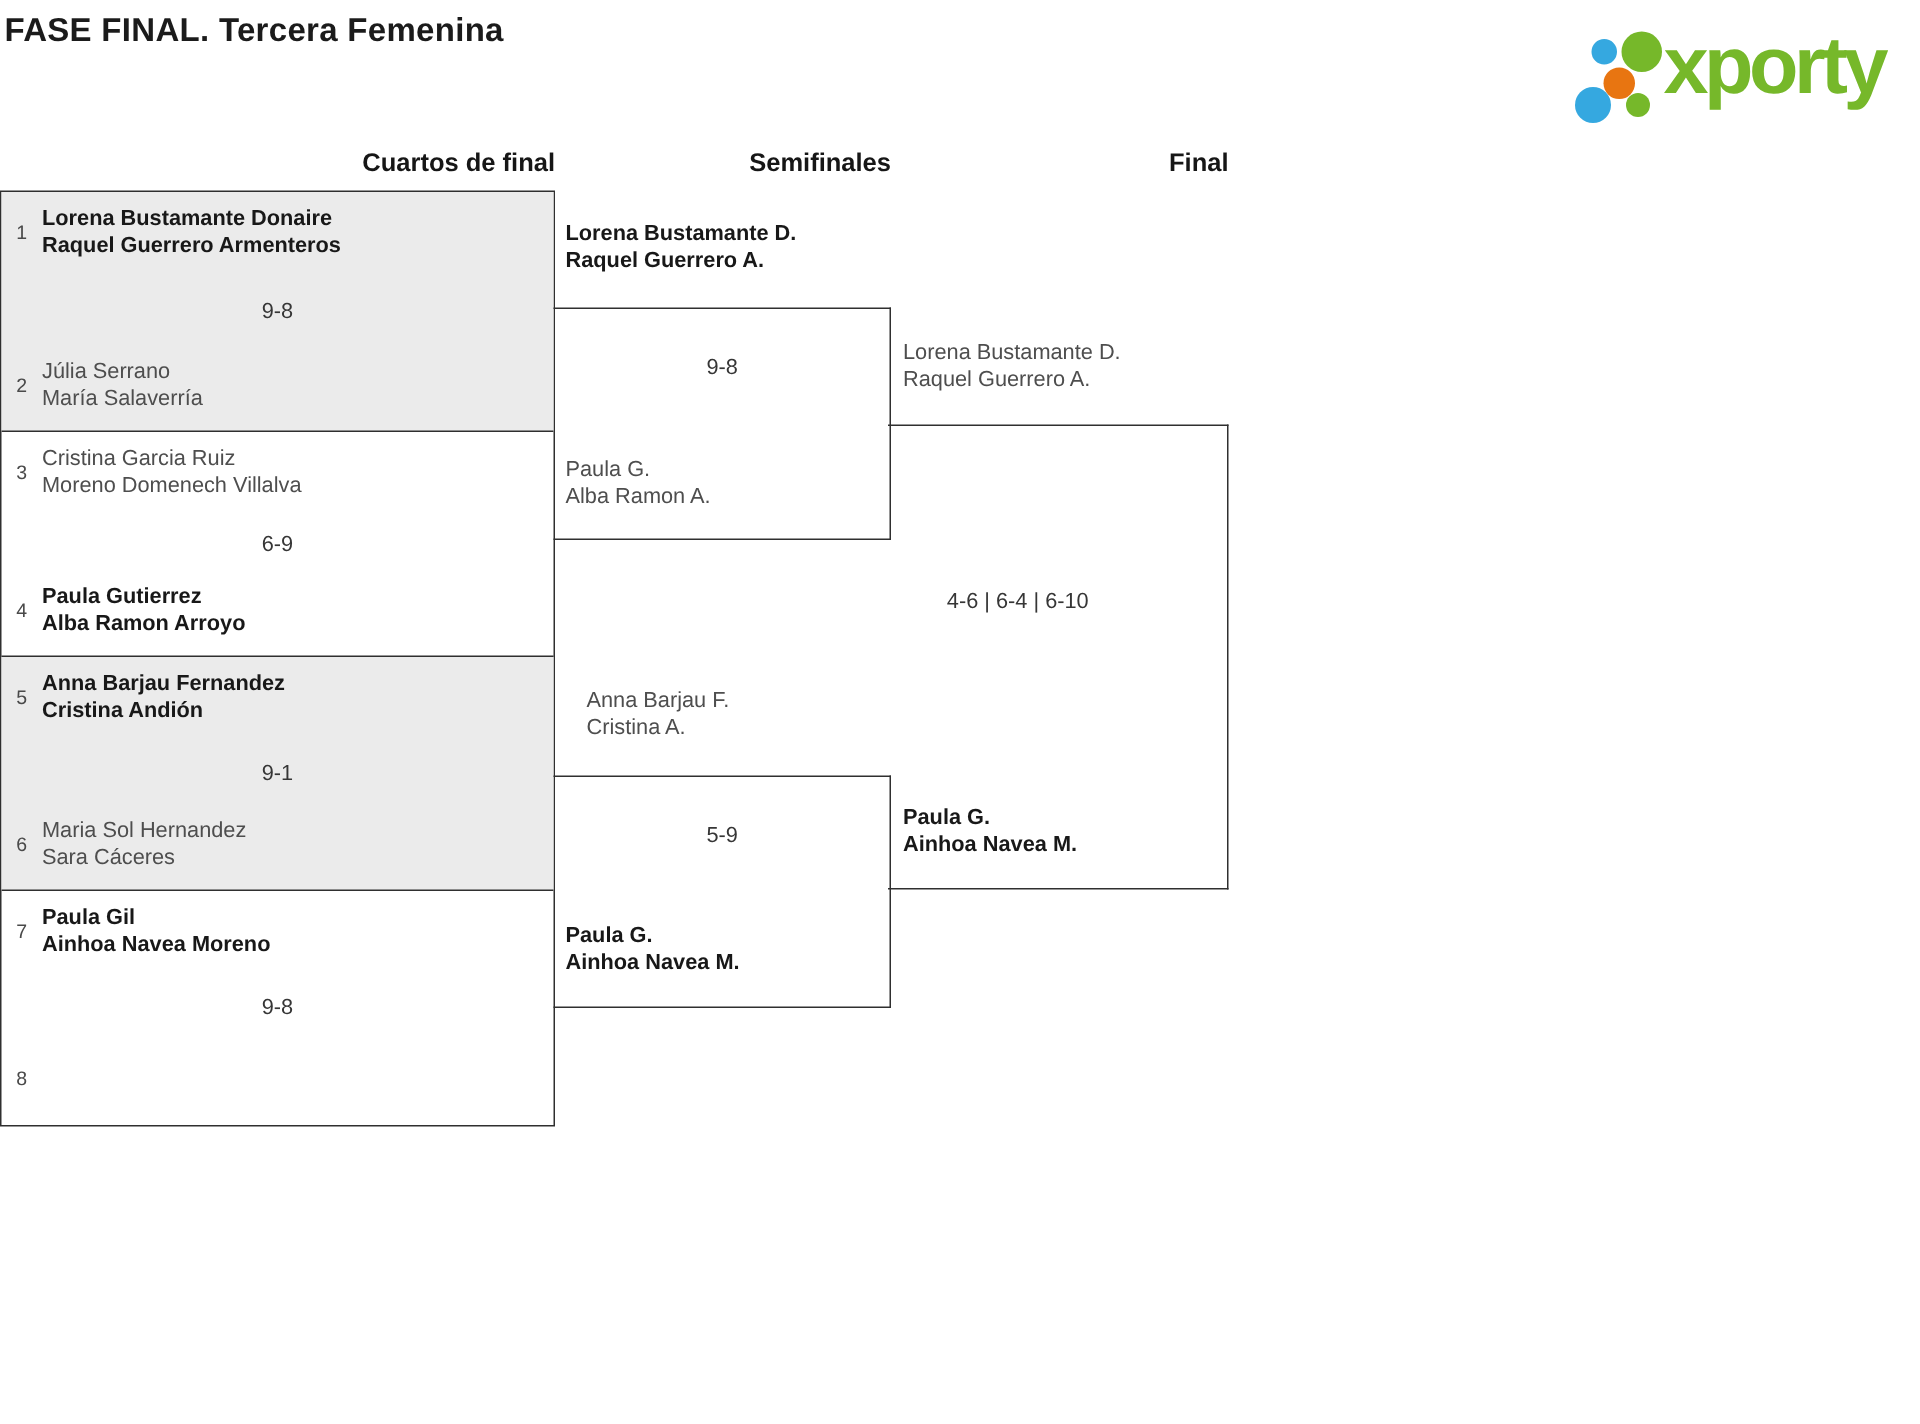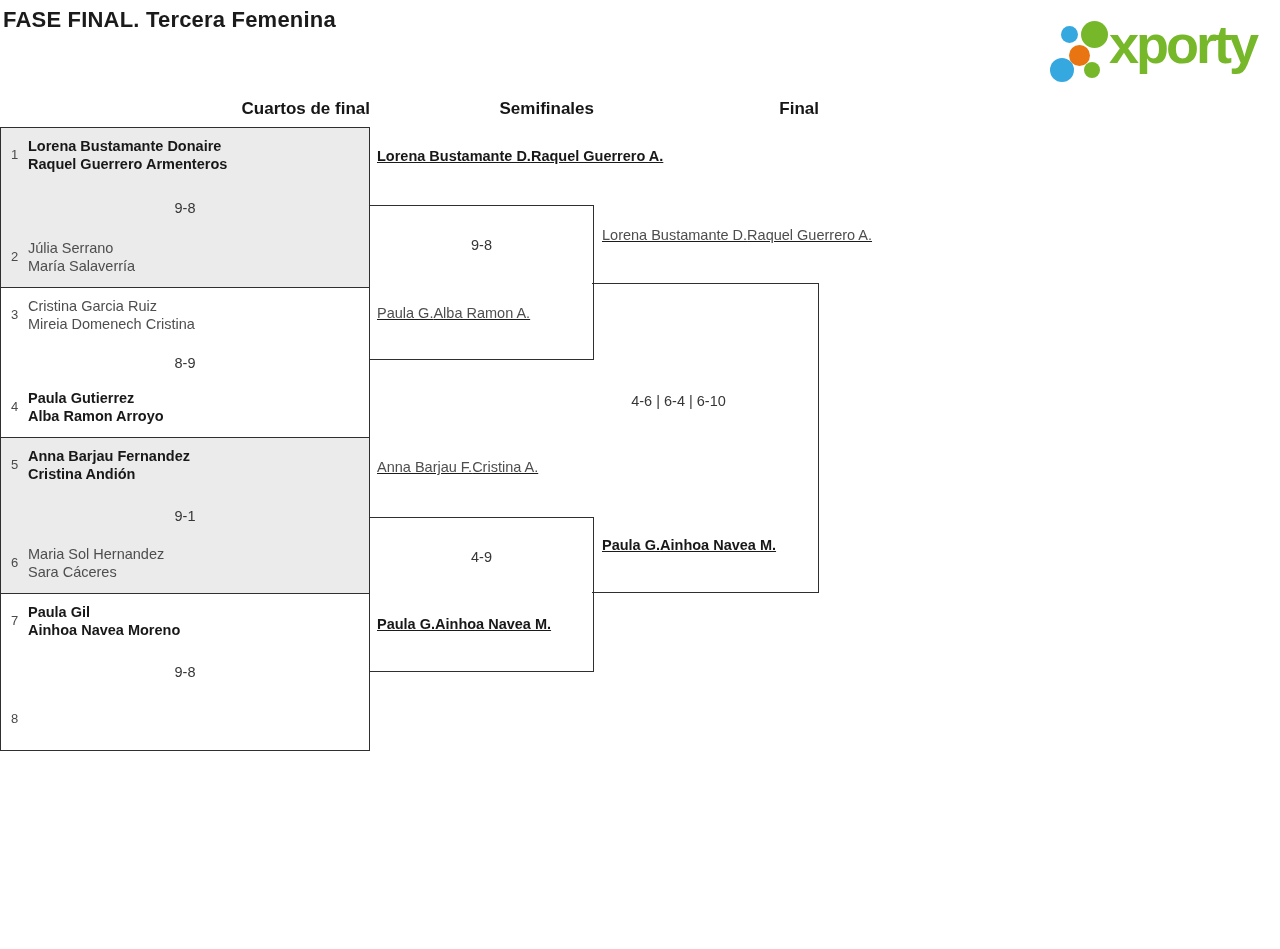--- a/index.html
+++ b/index.html
@@ -69,24 +69,24 @@
   }
   
   .round-box{
     position:absolute;box-sizing:border-box;
     border:1px solid var(--line);border-left:none;
     background:transparent;
   }
   .box-sf1{left:369px;top:205px;width:225px;height:155px;}
   .box-sf2{left:369px;top:517px;width:225px;height:155px;}
   .box-f  {left:592px;top:283px;width:227px;height:310px;}
-  .float-names{position:absolute;display:flex;flex-direction:row;text-decoration:underline;}
+  .float-names{position:absolute;display:flex;flex-direction:column;}
   .fn-sf1-top{left:377px;top:147px;}
   .fn-sf1-bot{left:377px;top:304px;}
-  .fn-sf2-top{left:377px;top:458px;}
+  .fn-sf2-top{left:391px;top:458px;}
   .fn-sf2-bot{left:377px;top:615px;}
   .fn-f-top  {left:602px;top:226px;}
   .fn-f-bot  {left:602px;top:536px;}
   .float-score{
     position:absolute;text-align:center;
     font-size:14.5px;color:#363636;line-height:18px;
   }
   .sc-sf1{left:369px;top:236px;width:225px;}
   .sc-sf2{left:369px;top:548px;width:225px;}
   .sc-f  {left:565px;top:392px;width:227px;}
@@ -129,24 +129,24 @@
         <span class="team-line">María Salaverría</span>
       </div>
     </div>
   </div>
 
   <div class="qf-match qf-m2">
     <div class="team-row top loser">
       <span class="seed">3</span>
       <div class="names">
         <span class="team-line">Cristina Garcia Ruiz</span>
-        <span class="team-line">Mireia Domenech Cristina</span>
-      </div>
-    </div>
-    <div class="qf-score">8-9</div>
+        <span class="team-line">Moreno Domenech Villalva</span>
+      </div>
+    </div>
+    <div class="qf-score">6-9</div>
     <div class="team-row bottom winner">
       <span class="seed">4</span>
       <div class="names">
         <span class="team-line">Paula Gutierrez</span>
         <span class="team-line">Alba Ramon Arroyo</span>
       </div>
     </div>
   </div>
 
   <div class="qf-match qf-m3 shaded">
@@ -192,21 +192,21 @@
 <div class="float-names fn-sf1-bot loser">
   <span class="team-line">Paula G.</span>
   <span class="team-line">Alba Ramon A.</span>
 </div>
 
 <div class="round-box box-sf2"></div>
 <div class="float-names fn-sf2-top loser">
   <span class="team-line">Anna Barjau F.</span>
   <span class="team-line">Cristina A.</span>
 </div>
-<div class="float-score sc-sf2">4-9</div>
+<div class="float-score sc-sf2">5-9</div>
 <div class="float-names fn-sf2-bot winner">
   <span class="team-line">Paula G.</span>
   <span class="team-line">Ainhoa Navea M.</span>
 </div>
 
 <div class="round-box box-f"></div>
 <div class="float-names fn-f-top loser">
   <span class="team-line">Lorena Bustamante D.</span>
   <span class="team-line">Raquel Guerrero A.</span>
 </div>

